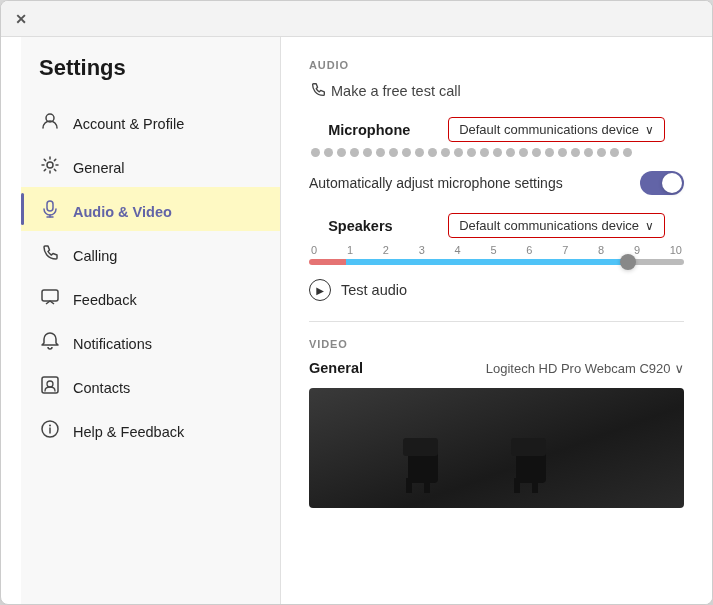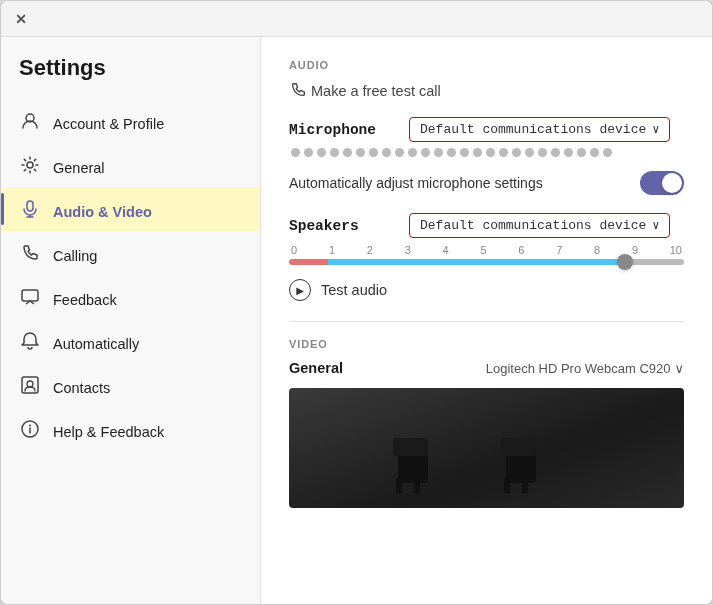--- a/index.html
+++ b/index.html
@@ -40,20 +40,21 @@
       align-items: center;
       justify-content: center;
       font-size: 14px;
       color: #555;
       font-weight: bold;
     }
     .content {
       display: flex;
       flex: 1;
       overflow: hidden;
+      margin-left: 20px;
     }
     
     .sidebar {
       width: 260px;
       min-width: 260px;
       background: #f8f8f8;
       border-right: 1px solid #e0e0e0;
       display: flex;
       flex-direction: column;
       padding: 18px 0 0 0;
@@ -125,24 +126,23 @@
       color: #444;
       font-size: 14.5px;
       cursor: pointer;
     }
     .test-call-row .phone-icon {
       font-size: 16px;
     }
     .setting-row {
       display: flex;
       align-items: center;
-      justify-content: flex-start;
+      justify-content: center;
       margin-bottom: 6px;
       gap: 10px;
-      font-family: Liberation Mono, monospace;
     }
     .setting-label {
       font-size: 14.5px;
       font-weight: 600;
       color: #1a1a1a;
       min-width: 110px;
     }
     .dropdown-box {
       border: 1.5px solid #c00;
       border-radius: 4px;
@@ -365,21 +365,21 @@
         <span class="label">Feedback</span>
       </div>
 
       <div class="sidebar-item">
         <span class="icon">
           <svg width="20" height="20" viewBox="0 0 20 20" fill="none">
             <path d="M10 2a6 6 0 0 1 6 6v4l2 2H2l2-2V8a6 6 0 0 1 6-6z" stroke="#444" stroke-width="1.5" stroke-linejoin="round"></path>
             <path d="M8 16a2 2 0 0 0 4 0" stroke="#444" stroke-width="1.5"></path>
           </svg>
         </span>
-        <span class="label">Automatically</span>
+        <span class="label">Notifications</span>
       </div>
 
       <div class="sidebar-item">
         <span class="icon">
           <svg width="20" height="20" viewBox="0 0 20 20" fill="none">
             <rect x="2" y="2" width="16" height="16" rx="2" stroke="#444" stroke-width="1.5"></rect>
             <circle cx="10" cy="9" r="3" stroke="#444" stroke-width="1.3"></circle>
             <path d="M5 16c0-2.761 2.239-4 5-4s5 1.239 5 4" stroke="#444" stroke-width="1.3" stroke-linecap="round"></path>
           </svg>
         </span>

